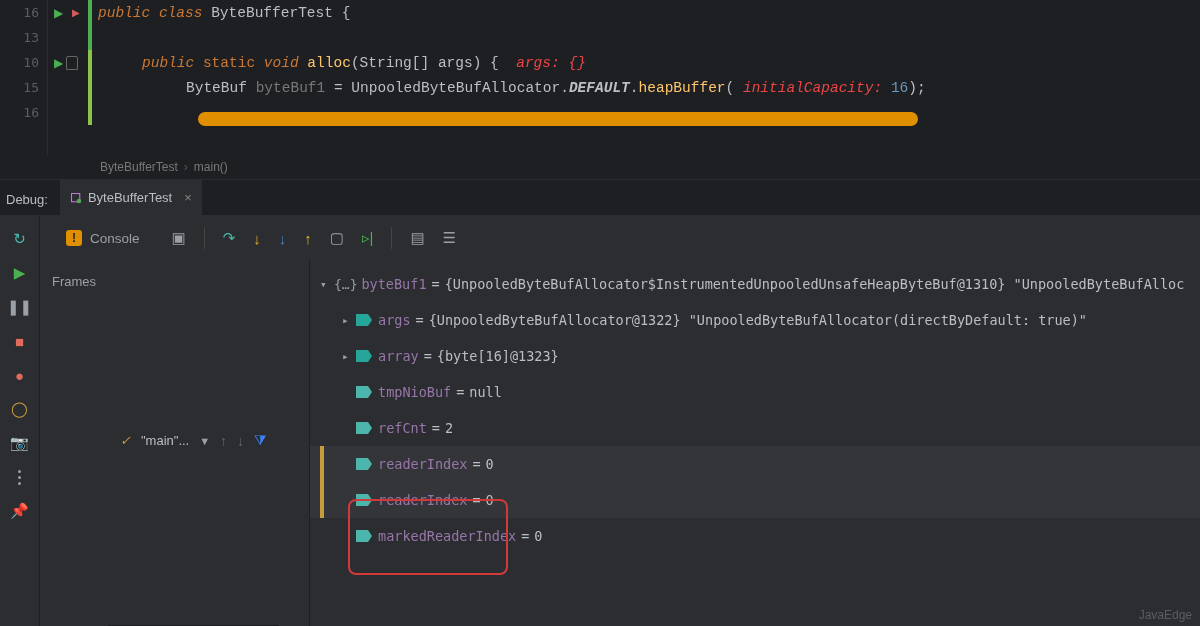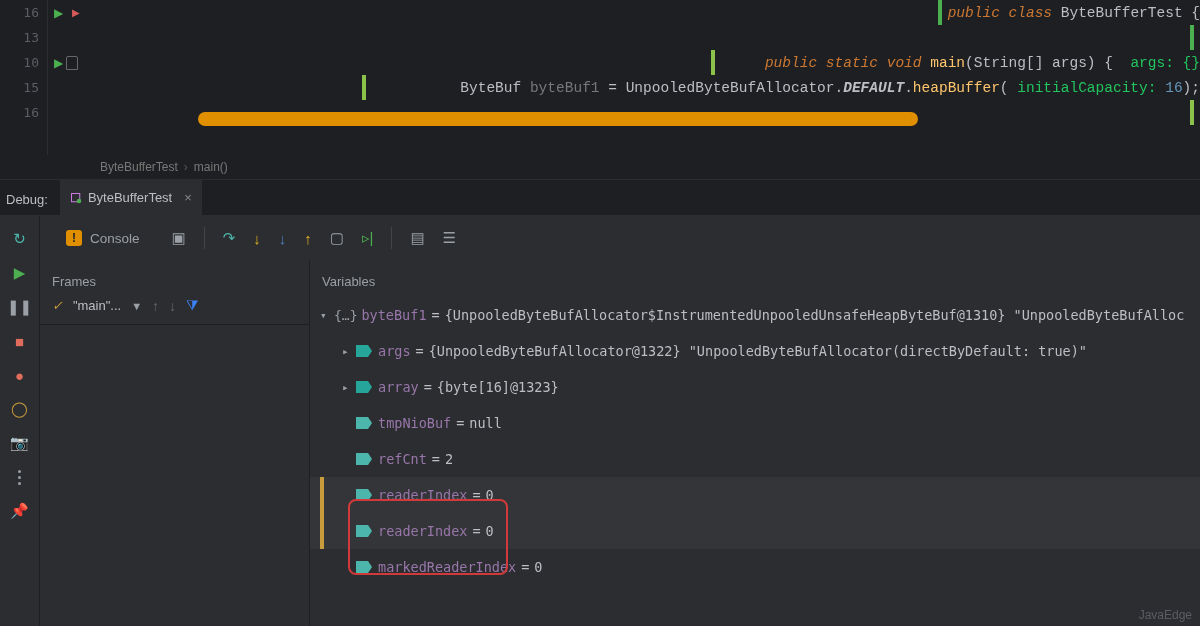--- a/index.html
+++ b/index.html
@@ -26,30 +26,30 @@
   .gicons {
     width: 40px;
     background: #1e1f22;
     display: flex; flex-direction: column;
   }
   .gicons .row { height:25px; display:flex; align-items:center; justify-content:flex-start; padding-left:6px; gap:3px; position:relative;}
   .run-tri { color:#4caf50; font-size:12px;}
   .red-tri { color:#d65a5a; font-size:10px; position:absolute; left:24px;}
   .bookmark { width:12px; height:14px; border:1px solid #666; border-radius:2px 2px 0 0; background:transparent; position:relative;}
   .codearea { flex:1; font-family:'Consolas','Menlo','Courier New',monospace; font-size:14.5px; position:relative; }
-  .cline { height:25px; display:flex; align-items:center; white-space:pre;justify-content:flex-end; }
+  .cline { height:25px; display:flex; align-items:center; white-space:pre; }
   .green-bar { width:4px; background:#4caf50; height:100%; margin-right:6px;}
   .green-bar.lt { background:#8bc34a;}
   .kw { color:#cc7832; font-style:italic; }
   .method { color:#ffc66d; }
   .ident { color:#bcbec4; }
   .paren { color:#bcbec4; }
-  .hint { color:#22c55e; }
+  .hint { color:#ef4444; font-style:italic;}
   .num { color:#6897bb; }
-  .static-i { font-style: italic; color:#cc7832;}
+  .static-i { color:#cc7832;}
   .dflt { color:#bcbec4; font-style:italic; font-weight:bold;}
   .orange-bar {
     position:absolute;
     left:110px; top:112px;
     width:720px; height:14px;
     background:#e08f00;
     border-radius:7px;
   }
   .breadcrumb {
     height:25px; padding-left:100px;
@@ -91,21 +91,21 @@
     padding-left:12px;
   }
   .tab-btn { padding:10px 14px; color:#9aa0a6; font-size:13.5px; font-weight:500;}
   .tab-btn.active { color:#e8e8e8; border-bottom:3px solid #e08f00; background:#3a3c40;}
   .console-badge { width:16px;height:16px;background:#e08f00;border-radius:3px;color:#1e1f22;font-size:12px;font-weight:bold;display:inline-flex;align-items:center;justify-content:center;margin-right:4px;}
   .ts-icon { color:#9aa0a6; font-size:15px; }
   .vsep { width:1px; height:22px; background:#444;}
   .panels { flex:1; display:flex; }
   .frames-panel {
     width:270px; border-right:1px solid #1e1f22;
-    display:flex; flex-direction:column;
+    display:flex; flex-direction:row;
     padding-top:6px;
   }
   .panel-header { color:#9aa0a6; font-size:13px; padding:8px 12px;}
   .frame-toolbar { display:flex; align-items:center; gap:10px; padding:0 12px 10px 12px; border-bottom:1px solid #1e1f22;}
   .frame-toolbar .main-thread { color:#bcbec4; font-size:13px;}
   .frame-toolbar .chk { color:#9aa0a6; font-style:italic;}
   .frame-toolbar .ddl { color:#9aa0a6; font-size:11px;}
   .frame-toolbar .arrow { color:#666; font-size:14px;}
   .funnel { color:#3b82f6; font-size:14px;}
   .frame-row {
@@ -167,21 +167,21 @@
   </div>
   <div class="codearea">
     <div class="cline">
       <span class="green-bar"></span>
       <span class="kw">public class </span><span class="ident">ByteBufferTest</span><span class="paren"> {</span>
     </div>
     <div class="cline"><span class="green-bar"></span></div>
     <div class="cline">
       <span class="green-bar lt"></span>
       <span style="width:44px;"></span>
-      <span class="kw">public </span><span class="static-i">static </span><span class="kw">void </span><span class="method">main</span><span class="paren">(String[] args) {</span><span class="hint">  args: {}</span>
+      <span class="kw">public </span><span class="static-i">static </span><span class="kw">void </span><span class="method">alloc</span><span class="paren">(String[] args) {</span><span class="hint">  args: {}</span>
     </div>
     <div class="cline">
       <span class="green-bar lt"></span>
       <span style="width:88px;"></span>
       <span class="ident">ByteBuf </span><span style="color:#787878;">byteBuf1</span><span class="paren"> = </span><span class="ident">UnpooledByteBufAllocator</span><span class="paren">.</span><span class="dflt">DEFAULT</span><span class="paren">.</span><span class="method">heapBuffer</span><span class="paren">( </span><span class="hint">initialCapacity: </span><span class="num">16</span><span class="paren">);</span>
     </div>
     <div class="cline"><span class="green-bar lt"></span></div>
     <div class="orange-bar"></div>
   </div>
 </div>
@@ -247,21 +247,20 @@
           <span class="chk" style="color:#c89b3c;">✓</span>
           <span class="main-thread">"main"...</span>
           <span class="ddl">▼</span>
           <span class="arrow">↑</span>
           <span class="arrow">↓</span>
           <span class="funnel">⧩</span>
         </div>
       </div>
 
       <div class="vars-panel">
-        <div class="panel-header">Variables</div>
         <div class="var-tree">
           <div class="var-row">
             <span class="caret">▾</span>
             <span class="braces-ico">{…}</span>
             <span class="var-name">byteBuf1</span>
               <span class="var-eq">=</span>
               <span class="var-val">{UnpooledByteBufAllocator$InstrumentedUnpooledUnsafeHeapByteBuf@1310} "UnpooledByteBufAlloc</span>
           </div>
           <div class="var-row">
             <span class="indent1"></span>

